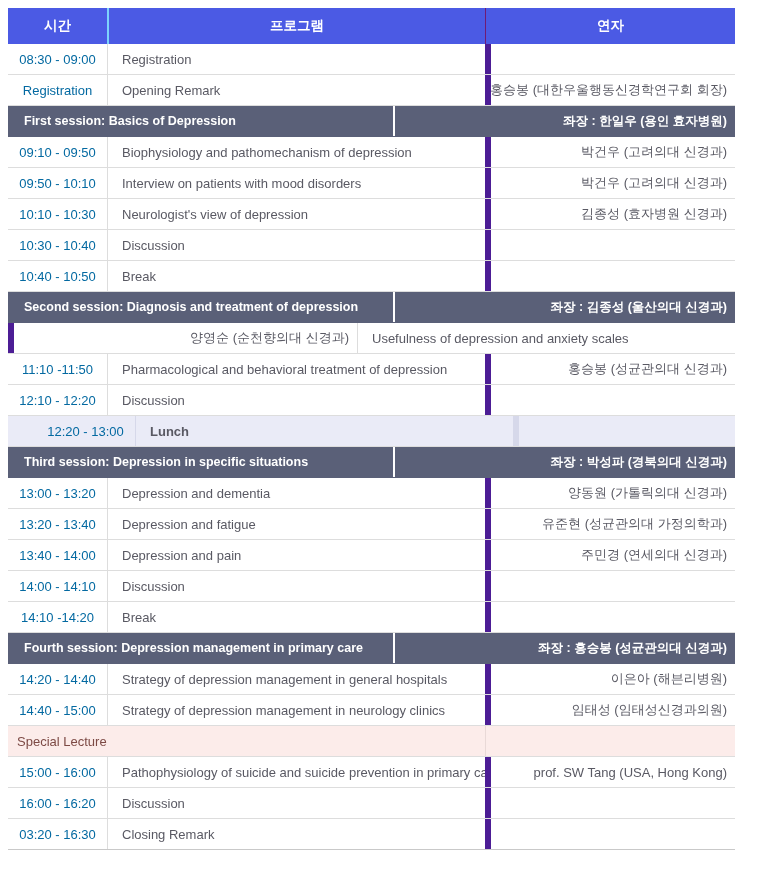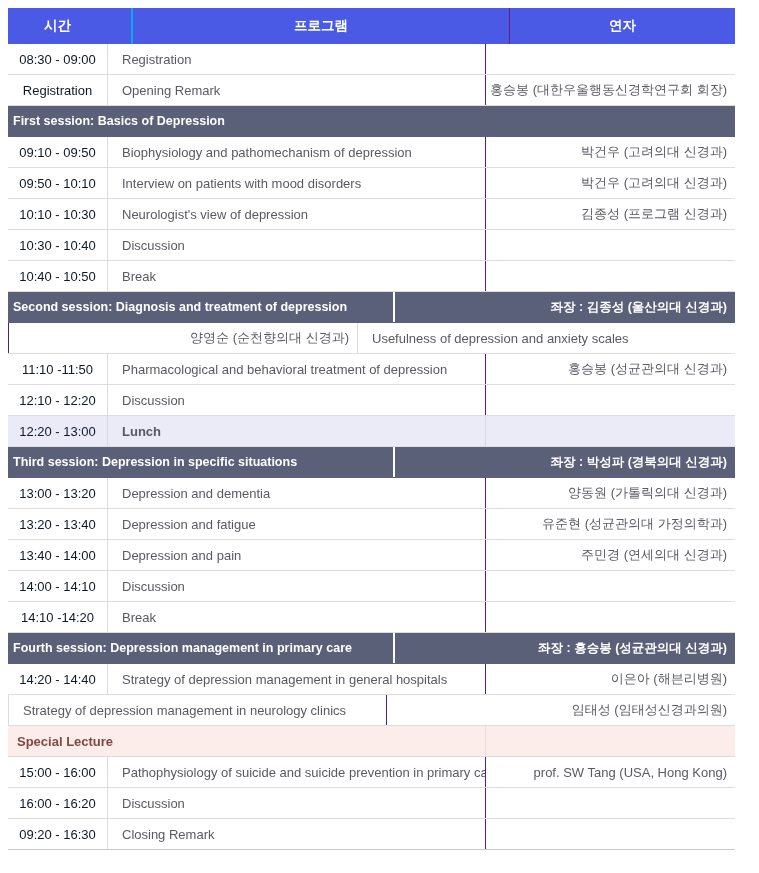--- a/index.html
+++ b/index.html
@@ -26,21 +26,21 @@
   .th {
     display: flex;
     align-items: center;
     justify-content: center;
     color: #ffffff;
     font-weight: bold;
     font-size: 13.5px;
     box-sizing: border-box;
   }
   .th.col-time { width: 99px; }
-  .th.col-program { width: 378px; border-left: 2px solid #0ea5e9; margin-left: 24px; }
+  .th.col-program { width: 378px; border-left: 2px solid #7dd3fc; }
   .th.col-speaker { flex: 1; border-left: 1px solid #701a75; }
 
   
   .row {
     display: flex;
     height: 31px;
     border-bottom: 1px solid #dddddd;
     box-sizing: border-box;
     background: #ffffff;
   }
@@ -50,42 +50,42 @@
     align-items: center;
     font-size: 13px;
     color: #595963;
     box-sizing: border-box;
     white-space: nowrap;
     overflow: hidden;
   }
   .cell.time {
     width: 99px;
     justify-content: center;
-    color: #0f172a;
+    color: #0369a1;
   }
   .cell.program {
     width: 378px;
     padding-left: 14px;
     border-left: 1px solid #dddddd;
   }
   .cell.speaker {
     flex: 1;
     justify-content: flex-end;
     padding-right: 8px;
-    border-left: 1px solid #4c1d95;
+    border-left: 6px solid #4c1d95;
   }
 
   
   .row.section {
     background: #5a6078;
     border-bottom: 1px solid #5a6078;
   }
   .row.section .title {
     width: 385px;
-    padding-left: 5px;
+    padding-left: 16px;
     color: #ffffff;
     font-weight: bold;
     font-size: 12.5px;
     display: flex;
     align-items: center;
     box-sizing: border-box;
     white-space: nowrap;
   }
   .row.section .chair {
     flex: 1;
@@ -95,33 +95,33 @@
     font-size: 12.5px;
     display: flex;
     align-items: center;
     justify-content: flex-end;
     padding-right: 8px;
     box-sizing: border-box;
     white-space: nowrap;
   }
 
   
-  .row.lunch { background: #eaebf7; }
+  .row.lunch { background: #eaebf7; padding-left: 28px; }
   .row.lunch .cell.program,
   .row.lunch .cell.speaker { border-left-color: #d6d8ea; font-weight: bold; }
 
   
   .row.special { background: #fcecea; }
   .row.special .label-cell {
     width: 477px;
     padding-left: 9px;
     display: flex;
     align-items: center;
     font-size: 13px;
-    font-weight: bold;
+    font-weight: normal;
     color: #7d4a45;
     box-sizing: border-box;
   }
   .row.special .empty-cell {
     flex: 1;
     border-left: 1px solid #e9d9d7;
     box-sizing: border-box;
   }
 </style>
 </head>
@@ -139,35 +139,36 @@
         <div class="cell program">Registration</div>
         <div class="cell speaker"></div>
       </div>
       <div class="row">
         <div class="cell time">Registration</div>
         <div class="cell program">Opening Remark</div>
         <div class="cell speaker">홍승봉 (대한우울행동신경학연구회 회장)</div>
       </div>
       <div class="row section">
         <div class="title">First session: Basics of Depression</div>
+        <div class="chair">좌장 : 한일우 (용인 효자병원)</div>
       </div>
       <div class="row">
         <div class="cell time">09:10 - 09:50</div>
         <div class="cell program">Biophysiology and pathomechanism of depression</div>
         <div class="cell speaker">박건우 (고려의대 신경과)</div>
       </div>
       <div class="row">
         <div class="cell time">09:50 - 10:10</div>
         <div class="cell program">Interview on patients with mood disorders</div>
         <div class="cell speaker">박건우 (고려의대 신경과)</div>
       </div>
       <div class="row">
         <div class="cell time">10:10 - 10:30</div>
         <div class="cell program">Neurologist's view of depression</div>
-        <div class="cell speaker">김종성 (프로그램 신경과)</div>
+        <div class="cell speaker">김종성 (효자병원 신경과)</div>
       </div>
       <div class="row">
         <div class="cell time">10:30 - 10:40</div>
         <div class="cell program">Discussion</div>
         <div class="cell speaker"></div>
       </div>
       <div class="row">
         <div class="cell time">10:40 - 10:50</div>
         <div class="cell program">Break</div>
         <div class="cell speaker"></div>
@@ -227,36 +228,37 @@
       <div class="row section">
         <div class="title">Fourth session: Depression management in primary care</div>
         <div class="chair">좌장 : 홍승봉 (성균관의대 신경과)</div>
       </div>
       <div class="row">
         <div class="cell time">14:20 - 14:40</div>
         <div class="cell program">Strategy of depression management in general hospitals</div>
         <div class="cell speaker">이은아 (해븐리병원)</div>
       </div>
       <div class="row">
+        <div class="cell time">14:40 - 15:00</div>
         <div class="cell program">Strategy of depression management in neurology clinics</div>
         <div class="cell speaker">임태성 (임태성신경과의원)</div>
       </div>
       <div class="row special">
         <div class="label-cell">Special Lecture</div>
         <div class="empty-cell"></div>
       </div>
       <div class="row">
         <div class="cell time">15:00 - 16:00</div>
         <div class="cell program">Pathophysiology of suicide and suicide prevention in primary care</div>
         <div class="cell speaker">prof. SW Tang (USA, Hong Kong)</div>
       </div>
       <div class="row">
         <div class="cell time">16:00 - 16:20</div>
         <div class="cell program">Discussion</div>
         <div class="cell speaker"></div>
       </div>
       <div class="row">
-        <div class="cell time">09:20 - 16:30</div>
+        <div class="cell time">03:20 - 16:30</div>
         <div class="cell program">Closing Remark</div>
         <div class="cell speaker"></div>
       </div>
     </div>
 </div>
 
 </body></html>

